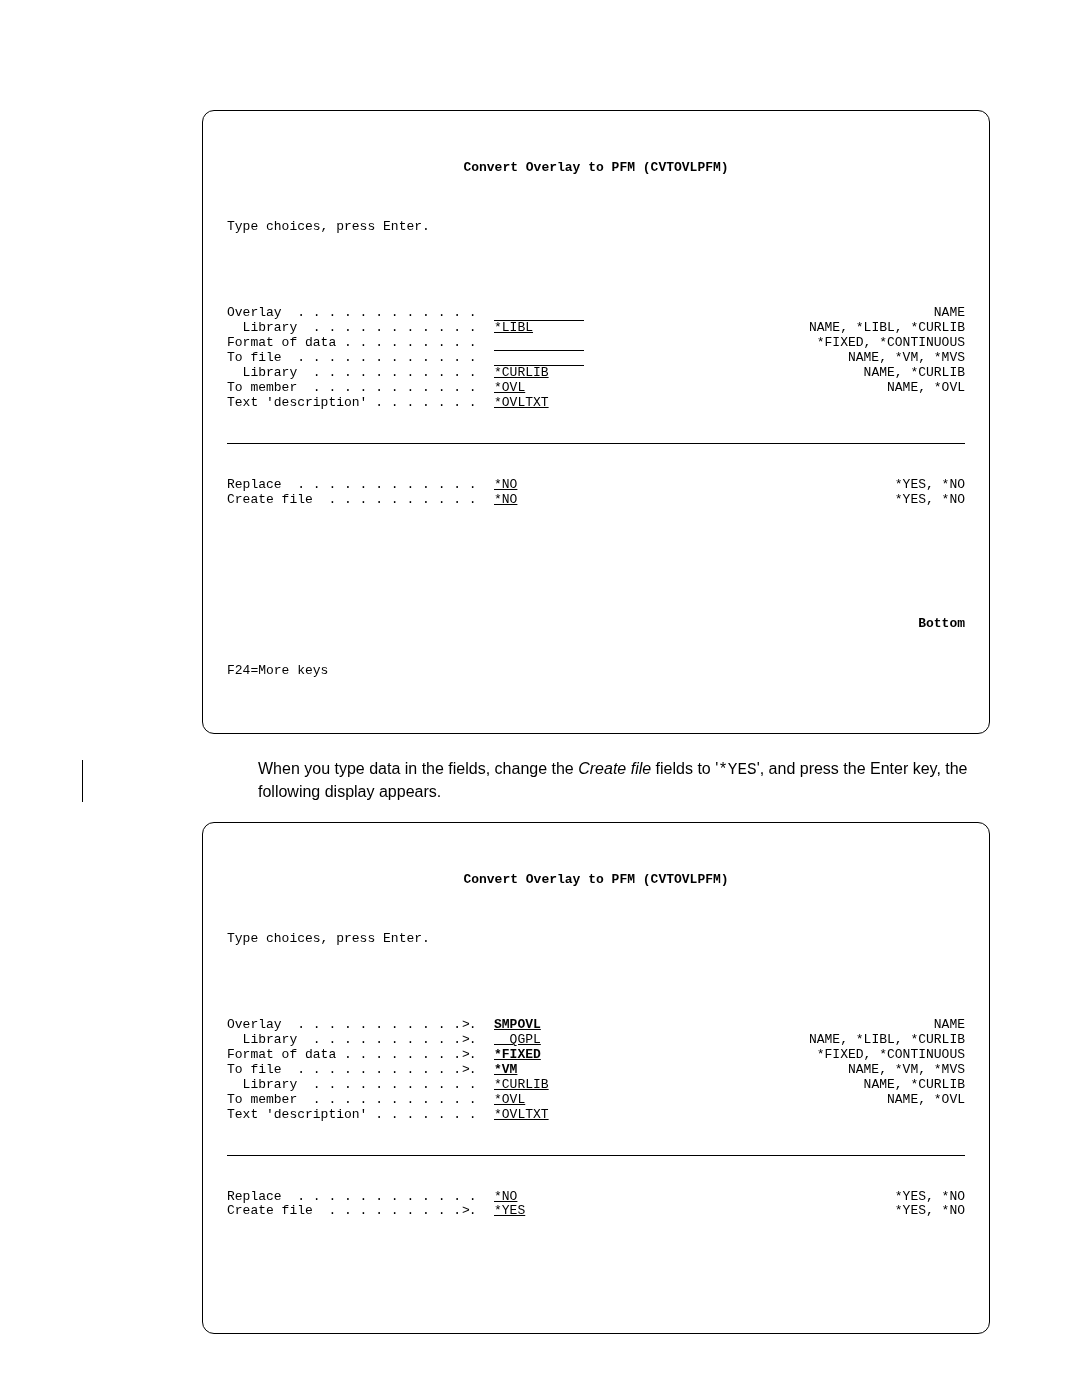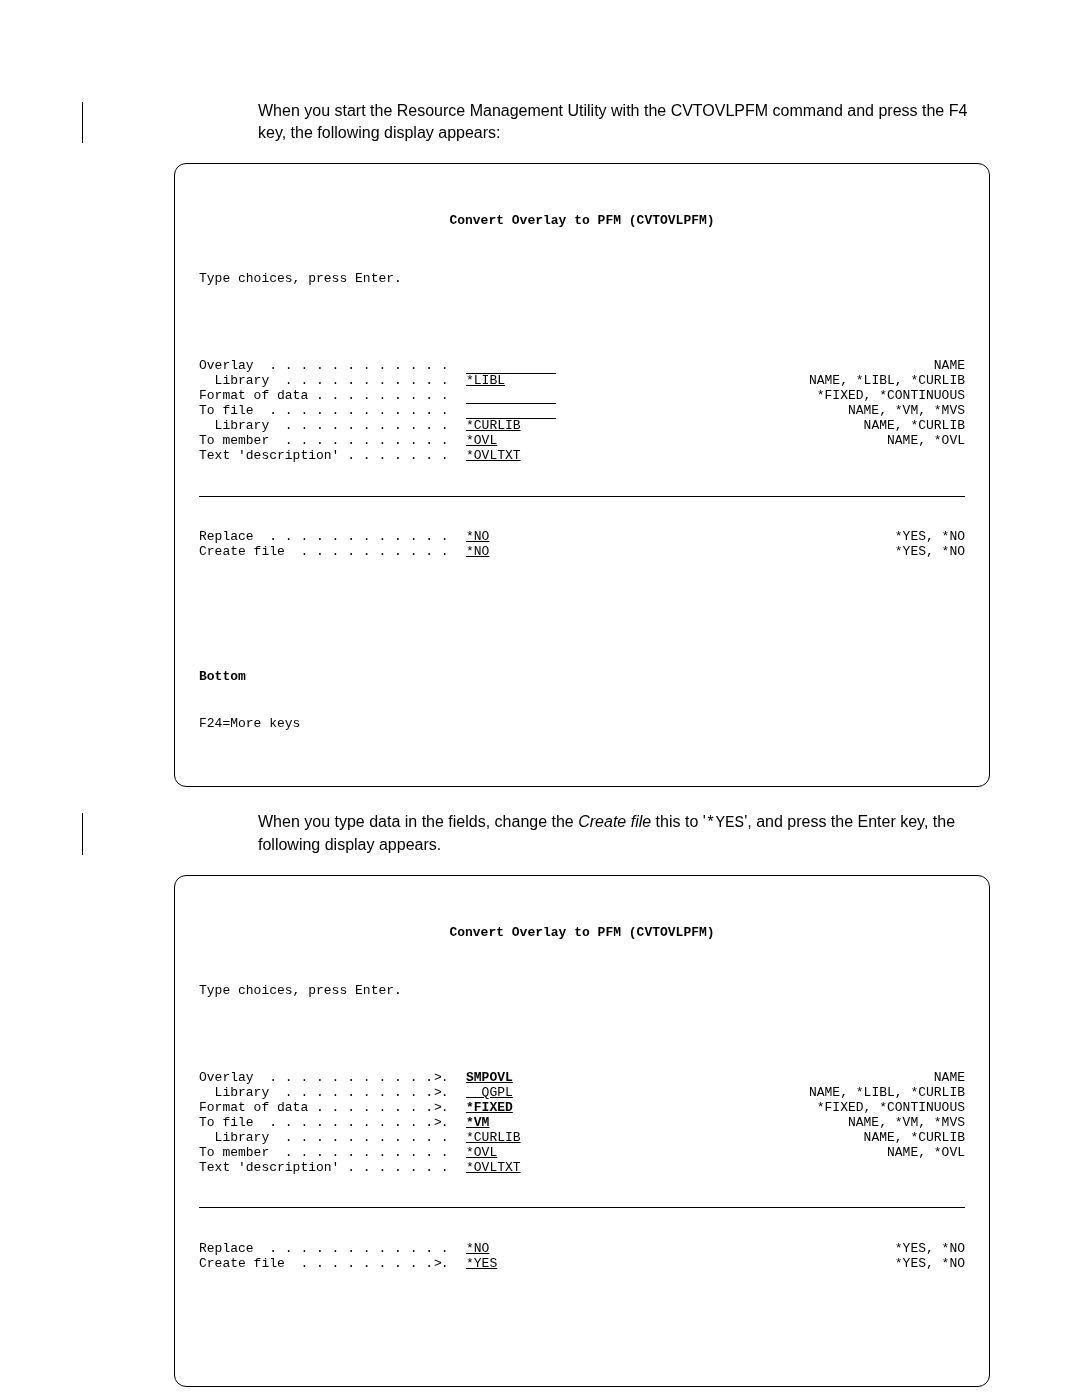--- a/index.html
+++ b/index.html
@@ -35,21 +35,21 @@
     position: absolute;
     left: -8px;
     top: 2px;
     bottom: 2px;
     width: 1px;
     background: #000;
   }
   .terminal {
     border: 1px solid #000;
     border-radius: 12px;
-    margin: 10px 0 24px 84px;
+    margin: 10px 0 24px 112px;
     padding: 20px 24px 24px 24px;
     font-family: "Courier New", Courier, monospace;
     font-size: 13px;
     line-height: 1.15;
     white-space: pre;
   }
   .term-title {
     font-weight: bold;
     text-align: center;
     margin-bottom: 14px;
@@ -66,21 +66,21 @@
   .f-hint { flex: 1 1 auto; text-align: right; }
   .underline { text-decoration: underline; }
   .udash {
     display: inline-block;
     border-bottom: 1px solid #000;
     height: 0.9em;
     vertical-align: bottom;
   }
   .u90 { width: 90px; }
   .bottom-line {
-    text-align: left;
+    text-align: right;
     font-weight: bold;
     margin-top: 80px;
   }
   .fkeys { margin-top: 2px; }
   .italic { font-style: italic; margin-top: 32px; }
   .mono-inline {
     font-family: "Courier New", Courier, monospace;
   }
   .long-under {
     display: block;
@@ -88,36 +88,35 @@
     width: 100%;
     margin: 2px 0 4px 0;
   }
 </style>
 </head>
 <body>
 
 <div class="page">
 
 
-  <p class="intro revbar">When you start the Resource Management Utility with the CVTOVLPFM command and press the F4 key, the following display appears:</p>
 
   <div class="terminal">
     <div class="term-title">Convert Overlay to PFM (CVTOVLPFM)</div>
     <div>Type choices, press Enter.</div>
     <div style="height:12px;"></div>
     <div id="s1fields"><div class="f-row"><span class="f-label">Overlay  . . . . . . . . . . . .</span><span class="f-mid"></span><span class="f-val"><span class="udash u90"></span></span><span class="f-hint">NAME</span></div><div class="f-row"><span class="f-label">  Library  . . . . . . . . . . .</span><span class="f-mid"></span><span class="f-val"><span class="underline">*LIBL</span></span><span class="f-hint">NAME, *LIBL, *CURLIB</span></div><div class="f-row"><span class="f-label">Format of data . . . . . . . . .</span><span class="f-mid"></span><span class="f-val"><span class="udash u90"></span></span><span class="f-hint">*FIXED, *CONTINUOUS</span></div><div class="f-row"><span class="f-label">To file  . . . . . . . . . . . .</span><span class="f-mid"></span><span class="f-val"><span class="udash u90"></span></span><span class="f-hint">NAME, *VM, *MVS</span></div><div class="f-row"><span class="f-label">  Library  . . . . . . . . . . .</span><span class="f-mid"></span><span class="f-val"><span class="underline">*CURLIB</span></span><span class="f-hint">NAME, *CURLIB</span></div><div class="f-row"><span class="f-label">To member  . . . . . . . . . . .</span><span class="f-mid"></span><span class="f-val"><span class="underline">*OVL</span></span><span class="f-hint">NAME, *OVL</span></div><div class="f-row"><span class="f-label">Text 'description' . . . . . . .</span><span class="f-mid"></span><span class="f-val"><span class="underline">*OVLTXT</span></span><span class="f-hint"></span></div></div>
     <span class="long-under"></span>
     <div id="s1fields2"><div class="f-row"><span class="f-label">Replace  . . . . . . . . . . . .</span><span class="f-mid"></span><span class="f-val"><span class="underline">*NO</span></span><span class="f-hint">*YES, *NO</span></div><div class="f-row"><span class="f-label">Create file  . . . . . . . . . .</span><span class="f-mid"></span><span class="f-val"><span class="underline">*NO</span></span><span class="f-hint">*YES, *NO</span></div></div>
     <div class="bottom-line">Bottom</div>
     <div class="fkeys">F24=More keys</div>
   </div>
 
 
   <p class="para revbar">
-    <span>When you type data in the fields, change the </span><span class="italic">Create file</span><span> this to '</span><span class="mono-inline">*YES</span><span>', and press the Enter key, the following display appears.</span>
+    <span>When you type data in the fields, change the </span><span class="italic">Create file</span><span> fields to '</span><span class="mono-inline">*YES</span><span>', and press the Enter key, the following display appears.</span>
   </p>
 
   <div class="terminal">
     <div class="term-title">Convert Overlay to PFM (CVTOVLPFM)</div>
     <div>Type choices, press Enter.</div>
     <div style="height:12px;"></div>
     <div id="s2fields"><div class="f-row"><span class="f-label">Overlay  . . . . . . . . . . . .</span><span class="f-mid">&gt; </span><span class="f-val"><span class="underline" style="font-weight: bold;">SMPOVL</span></span><span class="f-hint">NAME</span></div><div class="f-row"><span class="f-label">  Library  . . . . . . . . . . .</span><span class="f-mid">&gt; </span><span class="f-val"><span class="underline">  QGPL</span></span><span class="f-hint">NAME, *LIBL, *CURLIB</span></div><div class="f-row"><span class="f-label">Format of data . . . . . . . . .</span><span class="f-mid">&gt; </span><span class="f-val"><span class="underline" style="font-weight: bold;">*FIXED</span></span><span class="f-hint">*FIXED, *CONTINUOUS</span></div><div class="f-row"><span class="f-label">To file  . . . . . . . . . . . .</span><span class="f-mid">&gt; </span><span class="f-val"><span class="underline" style="font-weight: bold;">*VM</span></span><span class="f-hint">NAME, *VM, *MVS</span></div><div class="f-row"><span class="f-label">  Library  . . . . . . . . . . .</span><span class="f-mid">  </span><span class="f-val"><span class="underline">*CURLIB</span></span><span class="f-hint">NAME, *CURLIB</span></div><div class="f-row"><span class="f-label">To member  . . . . . . . . . . .</span><span class="f-mid">  </span><span class="f-val"><span class="underline">*OVL</span></span><span class="f-hint">NAME, *OVL</span></div><div class="f-row"><span class="f-label">Text 'description' . . . . . . .</span><span class="f-mid">  </span><span class="f-val"><span class="underline">*OVLTXT</span></span><span class="f-hint"></span></div></div>
     <span class="long-under"></span>
     <div id="s2fields2"><div class="f-row"><span class="f-label">Replace  . . . . . . . . . . . .</span><span class="f-mid">  </span><span class="f-val"><span class="underline">*NO</span></span><span class="f-hint">*YES, *NO</span></div><div class="f-row"><span class="f-label">Create file  . . . . . . . . . .</span><span class="f-mid">&gt; </span><span class="f-val"><span class="underline">*YES</span></span><span class="f-hint">*YES, *NO</span></div></div>
     

